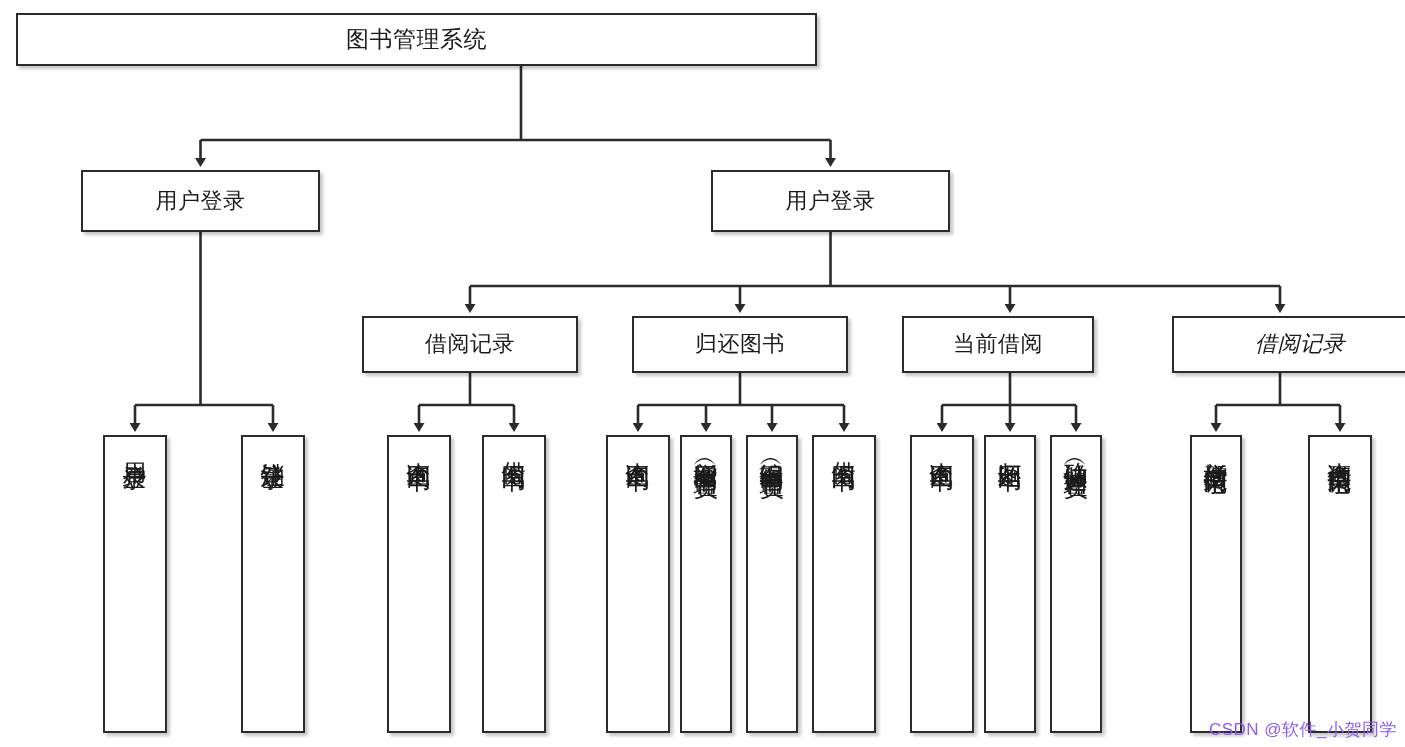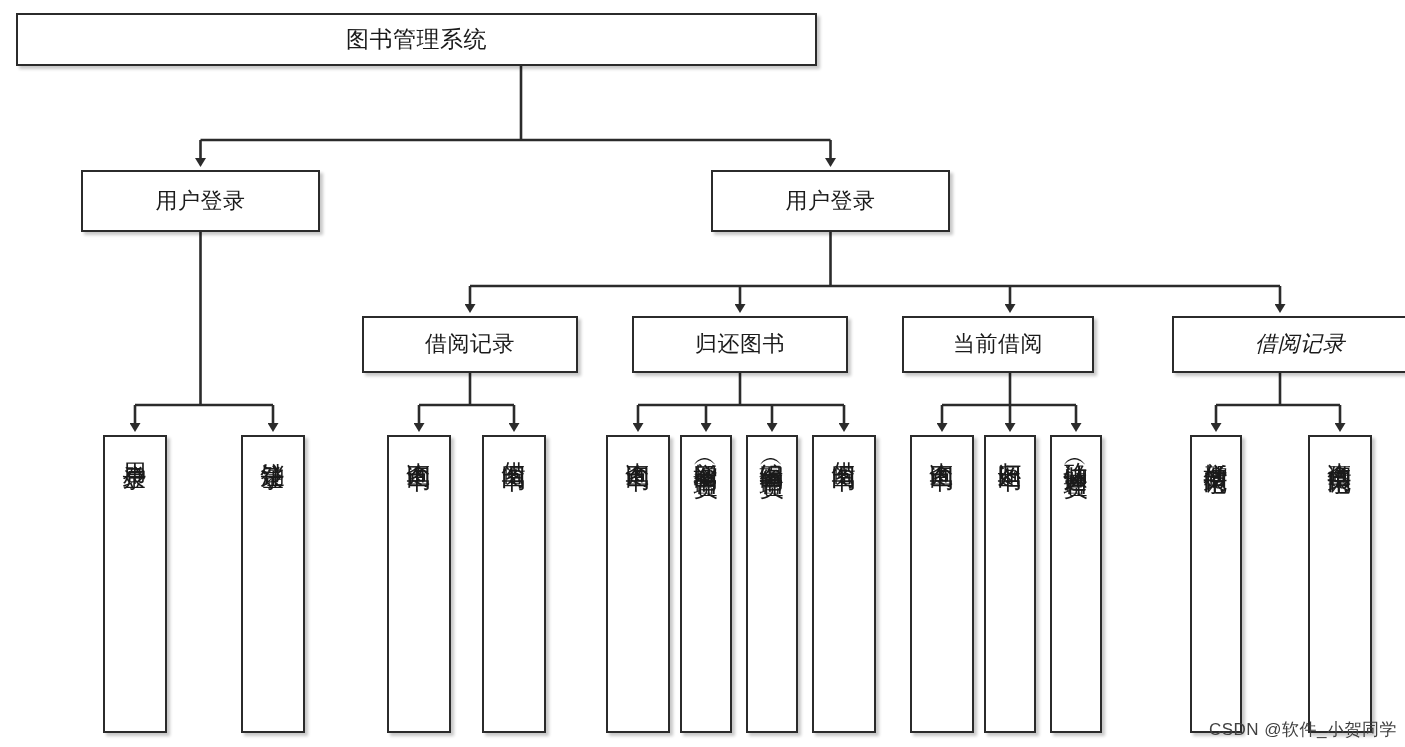--- a/index.html
+++ b/index.html
@@ -58,21 +58,21 @@
     line-height: 1.05;
     letter-spacing: 2px;
   }
   .node.root .label { font-size: 23px; }
 
   .watermark {
     position: absolute;
     right: 8px;
     bottom: 6px;
     font-size: 17px;
-    color: #404040;
+    color: #8b5cf6;
     letter-spacing: 0.5px;
     white-space: nowrap;
     user-select: none;
   }
 </style>
 </head>
 <body>
 
 <div id="canvas">
 

